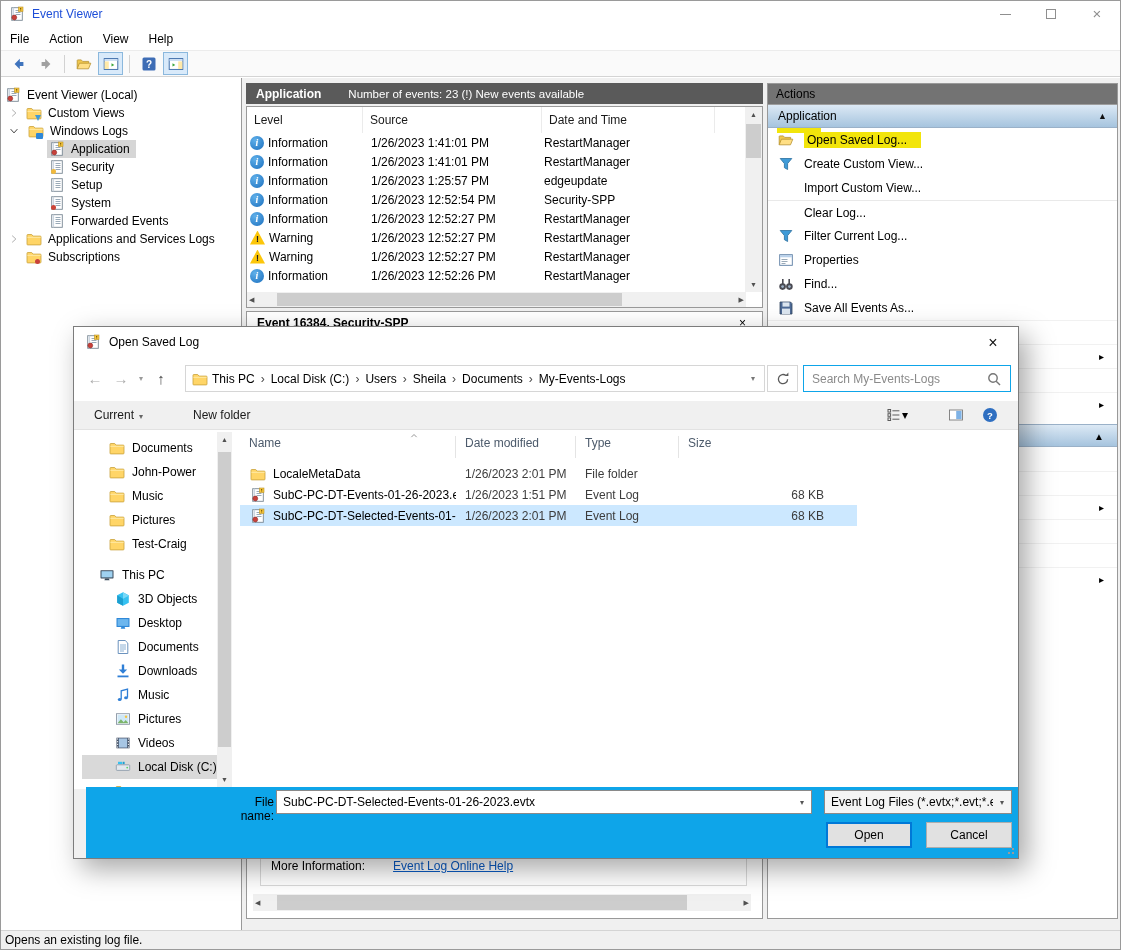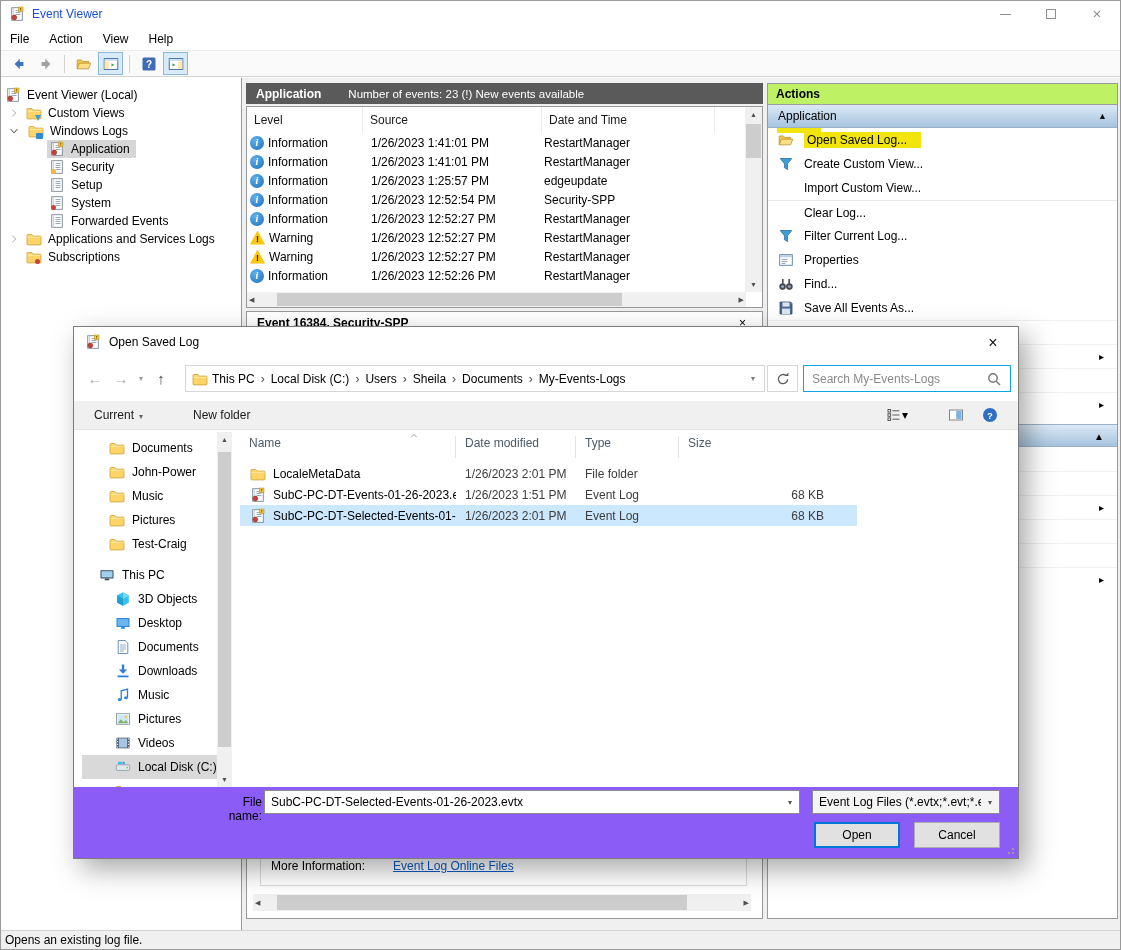--- a/index.html
+++ b/index.html
@@ -67,21 +67,21 @@
   .sb-thumb{position:absolute;background:#cdcdcd}
   .ev-detail{position:absolute;top:233px;left:0;right:0;bottom:11px;background:#fff;border:1px solid #999}
   .ev-detail-header{height:22px;display:flex;align-items:center;padding-left:10px;font-weight:bold}
   .detail-inner{position:absolute;left:13px;right:15px;top:28px;bottom:32px;border:1px solid #d9d9d9;background:#fff}
   .more-info{position:absolute;left:10px;bottom:12px;display:flex;align-items:flex-start}
   .more-link{color:#0a5bc4;text-decoration:underline;margin-left:28px}
   .detail-hsb{position:absolute;left:6px;right:11px;bottom:7px;height:17px;background:#f0f0f0}
 
   
   .actions-panel{position:absolute;left:766px;right:2px;top:5px;bottom:11px;background:#fff;border:1px solid #999;overflow:hidden}
-  .actions-title{height:21px;background:#bef264;border-bottom:1px solid #9d9d9d;font-weight:bold;
+  .actions-title{height:21px;background:#737373;border-bottom:1px solid #9d9d9d;font-weight:normal;
                  display:flex;align-items:center;padding-left:8px}
   .actions-section{height:23px;background:linear-gradient(#dce9f5,#a6c4de);border-bottom:1px solid #9ab1c8;
                  display:flex;align-items:center;padding:0 10px}
   .collapse{margin-left:auto;font-size:9px;color:#111}
   .action-item{height:24px;display:flex;align-items:center;padding-left:10px;position:relative}
   .action-item .aicon{width:16px;height:16px;margin-right:10px;flex:none}
   .action-item.divided{border-top:1px solid #e9e9e9}
   .hl-yellow{background:#f2e50b;padding:1px 14px 1px 3px}
   .hl-strip{position:absolute;left:9px;top:0;width:44px;height:5px;background:#f2e50b}
   .overflow-row{height:24px;border-top:1px solid #f1f1f1;position:relative}
@@ -125,21 +125,21 @@
   .f-cols{display:flex;height:28px;color:#4c5a6b;position:relative;align-items:flex-end}
   .f-col{padding:0 0 5px 9px;border-right:1px solid #e4e4e4;height:22px}
   .f-row{height:21px;display:flex;align-items:center;width:617px;margin-left:0}
   .f-row.fsel{background:#cce8ff}
   .fc-name{width:216px;display:flex;align-items:center;flex:none;overflow:hidden;white-space:nowrap;padding-left:10px}
   .fc-name .i16{margin-right:7px}
   .fc-date{width:120px;padding-left:9px;flex:none;color:#3c3c3c;white-space:nowrap}
   .fc-type{width:103px;padding-left:9px;flex:none;color:#3c3c3c}
   .fc-size{width:172px;padding-right:27px;text-align:right;color:#3c3c3c}
   .sortmark{position:absolute;left:168px;top:0}
-  .dlg-footer{position:absolute;left:0;right:0;bottom:0;height:71px;background:#8b5cf6}
+  .dlg-footer{position:absolute;left:12px;right:0;bottom:0;height:71px;background:#0ea5e9}
   .fn-label{position:absolute;left:143px;top:8px;width:45px;text-align:right}
   .fn-input{position:absolute;left:190px;top:3px;width:536px;height:24px;border:1px solid #8a8a8a;background:#fff;display:flex;align-items:center}
   .fn-input input{border:none;outline:none;flex:1;padding-left:6px;font:12px "Liberation Sans",sans-serif}
   .fn-input .car,.ft-combo .car{font-size:8px;color:#555;padding:0 7px}
   .ft-combo{position:absolute;left:738px;top:3px;width:188px;height:24px;border:1px solid #8a8a8a;background:#f4f4f4;
             display:flex;align-items:center;white-space:nowrap;overflow:hidden}
   .ft-combo .lbl{padding-left:6px;flex:1;overflow:hidden}
   .btn{position:absolute;top:35px;height:26px;width:86px;background:#e1e1e1;border:1px solid #adadad;
        display:flex;align-items:center;justify-content:center}
   .btn-open{left:740px;border:2px solid #0078d7}
@@ -528,21 +528,21 @@
       </div>
 
       <div class="ev-detail">
         <div class="ev-detail-header">
           <span>Event 16384, Security-SPP</span>
           <span style="margin-left:auto;margin-right:16px;font-weight:normal">×</span>
         </div>
         <div class="detail-inner">
           <div class="more-info">
             <span>More Information:</span>
-            <span class="more-link">Event Log Online Files</span>
+            <span class="more-link">Event Log Online Help</span>
           </div>
         </div>
         <div class="detail-hsb">
           <span class="sb-arrow" style="left:2px;top:1px">◀</span>
           <div class="sb-thumb" style="left:24px;top:1px;bottom:1px;width:410px"></div>
           <span class="sb-arrow" style="right:2px;top:1px">▶</span>
         </div>
       </div>
     </div>
 

